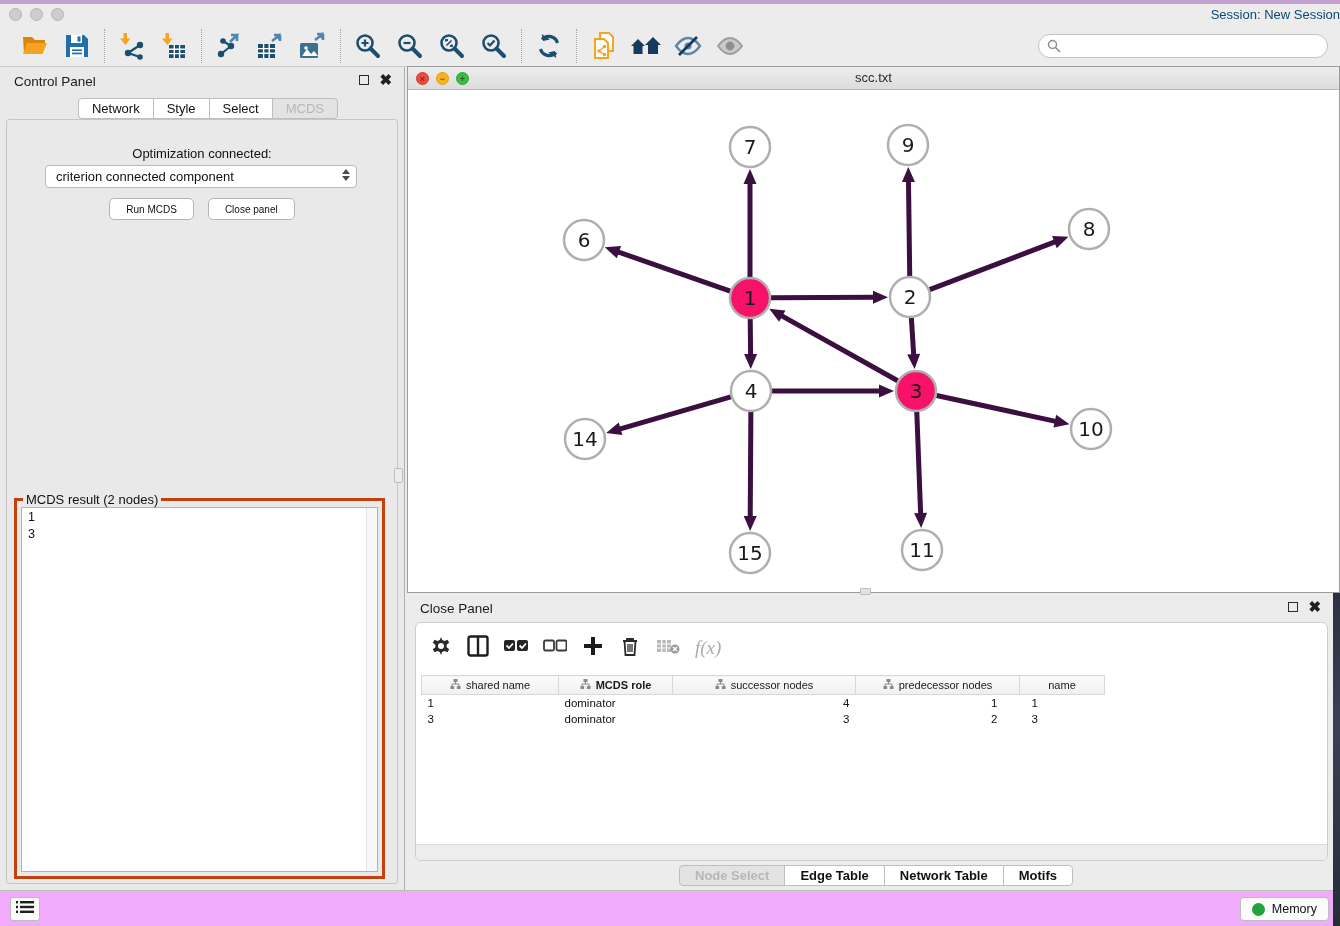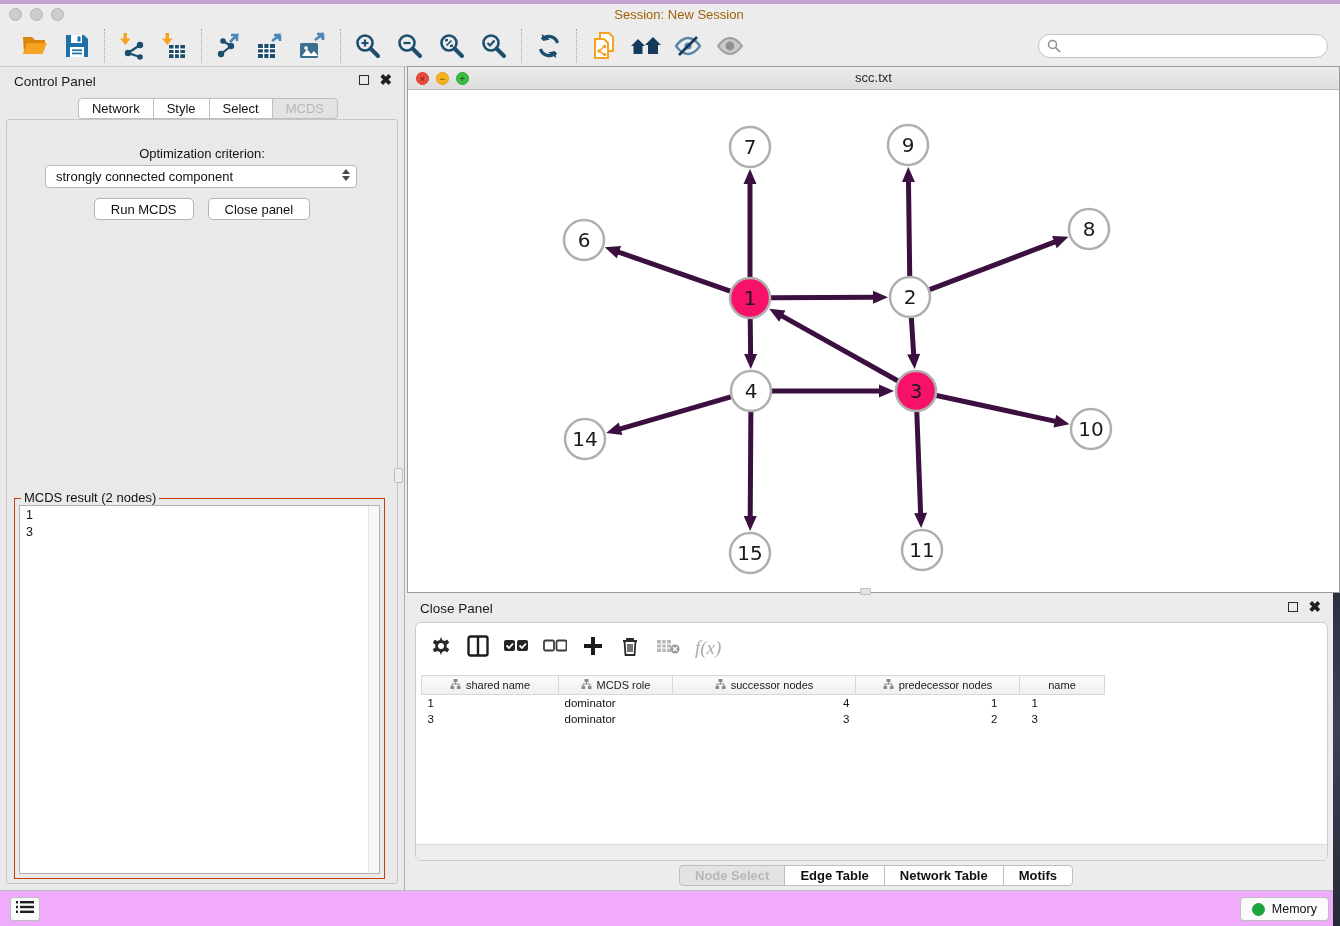--- a/index.html
+++ b/index.html
@@ -7,21 +7,21 @@
   .screen { position:relative; width:1340px; height:926px; background:#ECECEC; overflow:hidden; font-family:"Liberation Sans", sans-serif; }
 
   
   .desk-top { position:absolute; top:0; left:0; width:100%; height:4px; background:#C3A2D2; }
   .desk-right { position:absolute; top:593px; right:0; width:7px; bottom:0; background:linear-gradient(180deg,#2B3140,#3A4152 40%,#262B38); }
 
   
   .titlebar { position:absolute; top:4px; left:0; right:0; height:22px; background:#ECECEC; }
   .traffic-main { position:absolute; left:9px; top:4px; display:flex; gap:8px; }
   .traffic-main .dot { width:13px; height:13px; border-radius:50%; background:#CDCDCD; border:1px solid #B4B4B4; }
-  .titlebar .ttl { text-align:center; line-height:22px; font-size:13px; color:#a16207;padding-left:18px; }
+  .titlebar .ttl { text-align:right; line-height:22px; font-size:13px; color:#0c4a6e;padding-left:18px; }
 
   
   .toolbar { position:absolute; top:26px; left:0; right:0; height:41px; background:#ECECEC; border-bottom:1px solid #C9C9C9; display:flex; align-items:center; padding:0 8px; }
   .tb-group { display:flex; align-items:center; gap:8px; padding:0 10px; }
   .tb-sep { width:0; height:34px; border-left:1px dotted #A6A6A6; }
   .tool-btn { width:34px; height:34px; display:flex; align-items:center; justify-content:center; cursor:default; }
   .tool-btn svg { display:block; }
   .tb-search { margin-left:auto; position:relative; width:290px; height:24px; margin-right:4px; }
   .tb-search input { width:100%; height:100%; border:1px solid #C3C3C3; border-radius:13px; background:#FFF; padding:0 10px 0 28px; font-size:13px; outline:none; color:#333; }
   .tb-search .mag { position:absolute; left:9px; top:5px; }
@@ -42,23 +42,23 @@
 
   .cp-tabs { position:absolute; top:31px; left:0; right:0; display:flex; justify-content:center; z-index:3; }
   .cp-content { position:absolute; top:52px; left:6px; right:6px; bottom:6px; border:1px solid #C6C6C6; border-radius:3px; background:#E9E9E9; }
   .cp-optlabel { position:absolute; top:26px; left:0; right:0; text-align:center; font-size:13px; color:#111; }
   .cp-select { position:absolute; top:45px; left:38px; right:40px; height:23px; background:#FFF; border:1px solid #B9B9B9; border-radius:4px; display:flex; align-items:center; padding:0 22px 0 10px; font-size:13px; color:#111; }
   .cp-select .stepper { position:absolute; right:6px; top:3px; display:flex; flex-direction:column; gap:2px; }
   .cp-select .stepper i { display:block; width:0; height:0; border-left:4px solid transparent; border-right:4px solid transparent; }
   .cp-select .stepper .up { border-bottom:5px solid #4A4A4A; }
   .cp-select .stepper .dn { border-top:5px solid #4A4A4A; }
   .cp-btnrow { position:absolute; top:78px; left:0; right:0; display:flex; justify-content:center; gap:14px; }
-  .aq-btn { height:22px; background:#FFF; border:1px solid #B5B5B5; border-radius:5px; font-size:13px; color:#111; padding:0 16px; font-family:"Liberation Sans",sans-serif; }
-
-  .cp-result { position:absolute; left:7px; right:12px; top:372px; bottom:4px; border:1px solid #c2410c; margin-top:6px; }
+  .aq-btn { height:22px; background:#FFF; border:1px solid #B5B5B5; border-radius:5px; font-size:10px; color:#111; padding:0 16px; font-family:"Liberation Sans",sans-serif; }
+
+  .cp-result { position:absolute; left:7px; right:12px; top:372px; bottom:4px; border:3px solid #c2410c; margin-top:6px; }
   .cp-result legend,
   .cp-result .grouplabel { position:absolute; top:-9px; left:6px; background:#E9E9E9; padding:0 3px; font-size:13px; color:#111; }
   .cp-result .resbox { position:absolute; inset:6px 4px 4px 4px; background:#FFF; border:1px solid #B2B2B2; font-size:12.5px; color:#111; padding:1px 6px; line-height:17px; white-space:pre-line; }
   .cp-result .scrolltrack { position:absolute; top:7px; bottom:5px; right:5px; width:11px; background:#F7F7F7; border-left:1px solid #E4E4E4; }
 
   .v-grip { position:absolute; left:394px; top:468px; width:9px; height:15px; background:#EDEDED; border:1px solid #BDBDBD; border-radius:2px; z-index:4; }
   .h-grip { position:absolute; left:860px; top:588px; width:11px; height:7px; background:#E2E2E2; border:1px solid #BFBFBF; border-radius:1px; z-index:4; }
 
   
   .net-window { position:absolute; left:407px; top:66px; width:933px; height:527px; background:#FFF; border:1px solid #9B9B9B; }
@@ -308,23 +308,23 @@
         <div class="ico-close">✖</div>
       </div>
     </div>
     <div class="cp-tabs seg" id="cp-tabs">
         <div class="seg-item">Network</div>
         <div class="seg-item">Style</div>
         <div class="seg-item">Select</div>
         <div class="seg-item selected">MCDS</div>
       </div>
     <div class="cp-content">
-      <div class="cp-optlabel">Optimization criterion:</div>
+      <div class="cp-optlabel">Optimization connected:</div>
       <div class="cp-select">
-        <span>strongly connected component</span>
+        <span>criterion connected component</span>
         <span class="stepper">
             <i class="up"></i>
             <i class="dn"></i>
           </span>
       </div>
       <div class="cp-btnrow">
         <button class="aq-btn">Run MCDS</button>
         <button class="aq-btn">Close panel</button>
       </div>
       <div class="cp-result">
@@ -467,21 +467,21 @@
                   <div class="hwrap">
                     <span><svg width="11" height="11" viewBox="0 0 11 11">
                         <rect x="3.5" y="0" width="4" height="3" fill="#8A8A8A"></rect>
                         <path d="M5.5 3v2M2 7V5h7v2" stroke="#8A8A8A" stroke-width="1" fill="none"></path>
                         <rect x="0.5" y="7" width="3.6" height="3" fill="#8A8A8A"></rect>
                         <rect x="6.9" y="7" width="3.6" height="3" fill="#8A8A8A"></rect>
                       </svg></span>
                     <span>shared name</span>
                   </div>
                 </th>
-                <th style="width: 114px;">
+                <th style="width: 114px; font-weight: bold;">
                   <div class="hwrap">
                     <span><svg width="11" height="11" viewBox="0 0 11 11">
                         <rect x="3.5" y="0" width="4" height="3" fill="#8A8A8A"></rect>
                         <path d="M5.5 3v2M2 7V5h7v2" stroke="#8A8A8A" stroke-width="1" fill="none"></path>
                         <rect x="0.5" y="7" width="3.6" height="3" fill="#8A8A8A"></rect>
                         <rect x="6.9" y="7" width="3.6" height="3" fill="#8A8A8A"></rect>
                       </svg></span>
                     <span>MCDS role</span>
                   </div>
                 </th>

